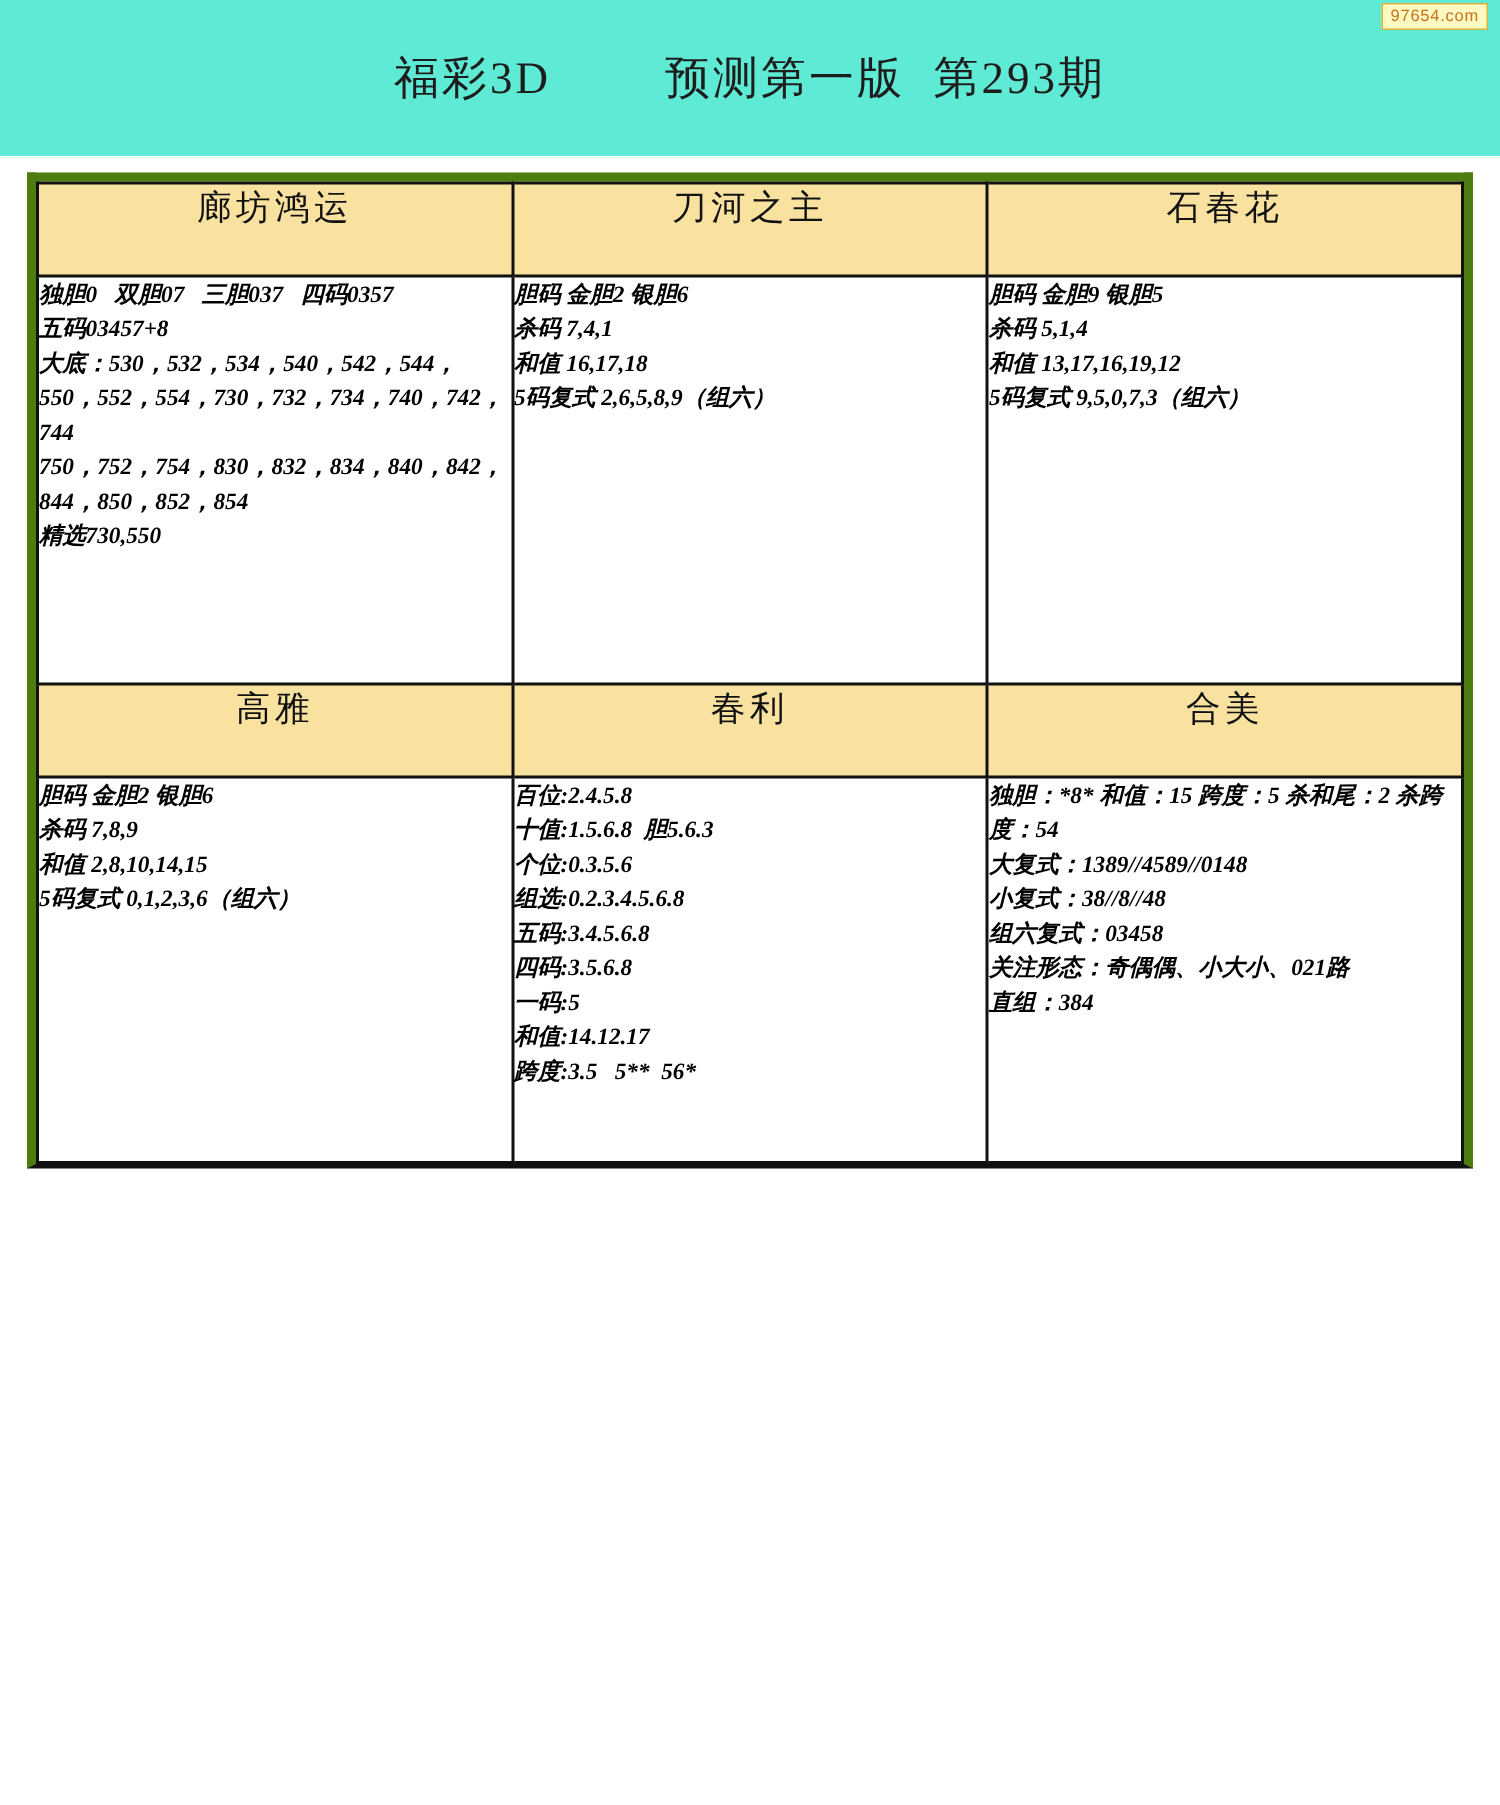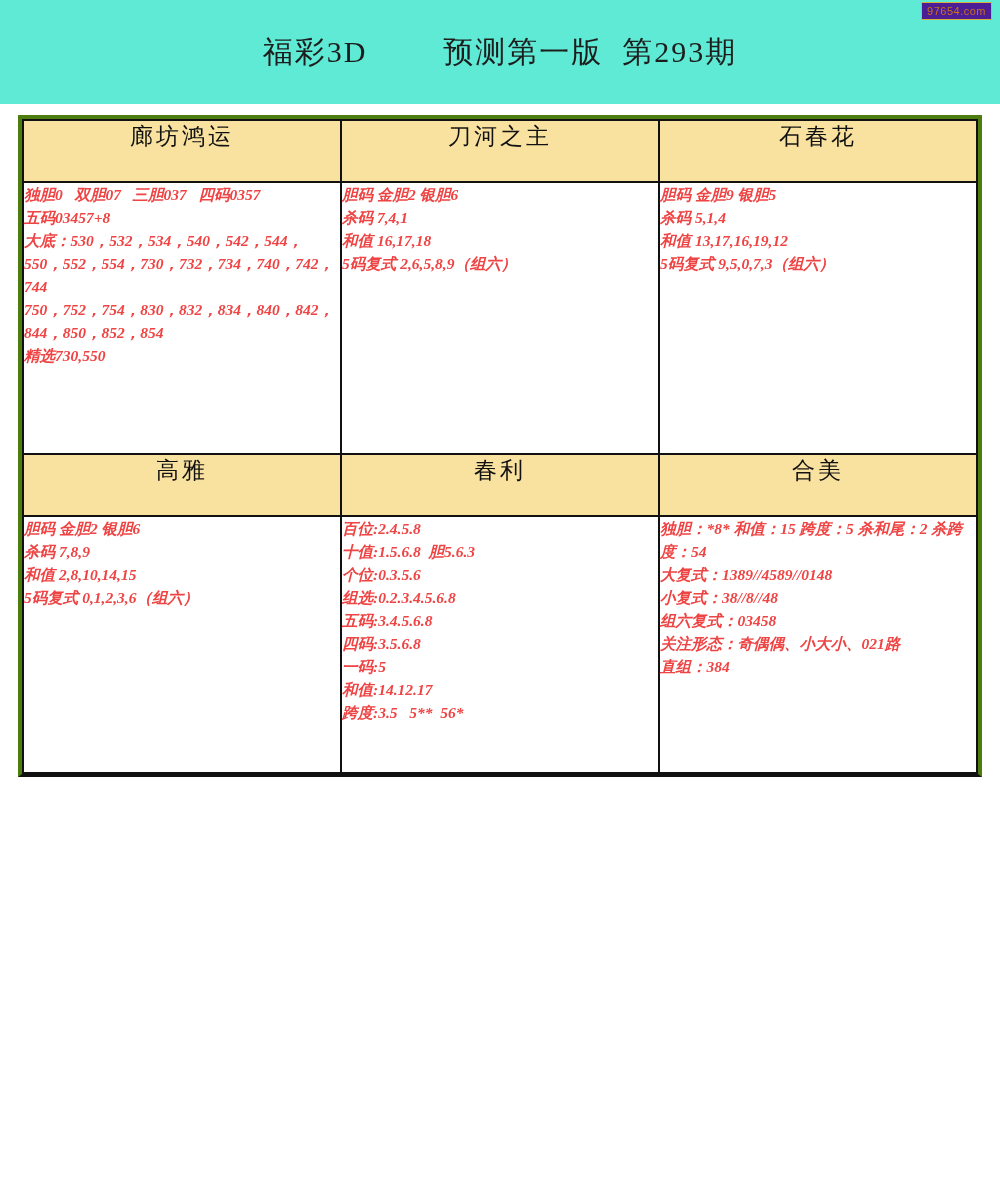--- a/index.html
+++ b/index.html
@@ -20,21 +20,21 @@
     box-sizing: border-box;
     background: #ffffff;
     position: relative;
   }
   
   .watermark {
     position: absolute;
     top: 2px;
     right: 8px;
     border: 1px solid #d8b33a;
-    background: #4c1d95;
+    background: #fef9c3;
     color: #c8721a;
     font-family: "Liberation Sans", sans-serif;
     font-size: 11px;
     line-height: 14px;
     padding: 1px 5px;
     letter-spacing: 0.5px;
   }
   .header {
     height: 104px;
     background: #5eead4;
@@ -45,21 +45,21 @@
   }
   .header-title {
     font-size: 30px;
     color: #1d1d1d;
     letter-spacing: 2px;
     font-family: "Liberation Serif", "DejaVu Serif", serif;
     white-space: pre;
   }
   .grid-wrap {
     margin: 10px 18px 0 18px;
-    border: 4px solid #4d7c0f;
+    border: 6px solid #4d7c0f;
     border-bottom: 3px solid #111111;
     box-sizing: border-box;
     width: 964px;
   }
   table.grid {
     border-collapse: collapse;
     width: 100%;
     table-layout: fixed;
   }
   table.grid td {
@@ -82,21 +82,21 @@
   td.body {
     background: #ffffff;
     padding: 8px 8px 10px 8px;
   }
   .body-text {
     font-family: "Liberation Serif", "DejaVu Serif", serif;
     font-style: italic;
     font-weight: bold;
     font-size: 15.5px;
     line-height: 23px;
-    color: #ef4444;
+    color: #000000;
     white-space: pre-wrap;
     word-break: break-word;
   }
   .h-cell-1 { height: 270px; }
   .h-cell-2 { height: 330px; }
   .h-cell-3 { height: 255px; }
 </style>
 </head>
 <body>
 

